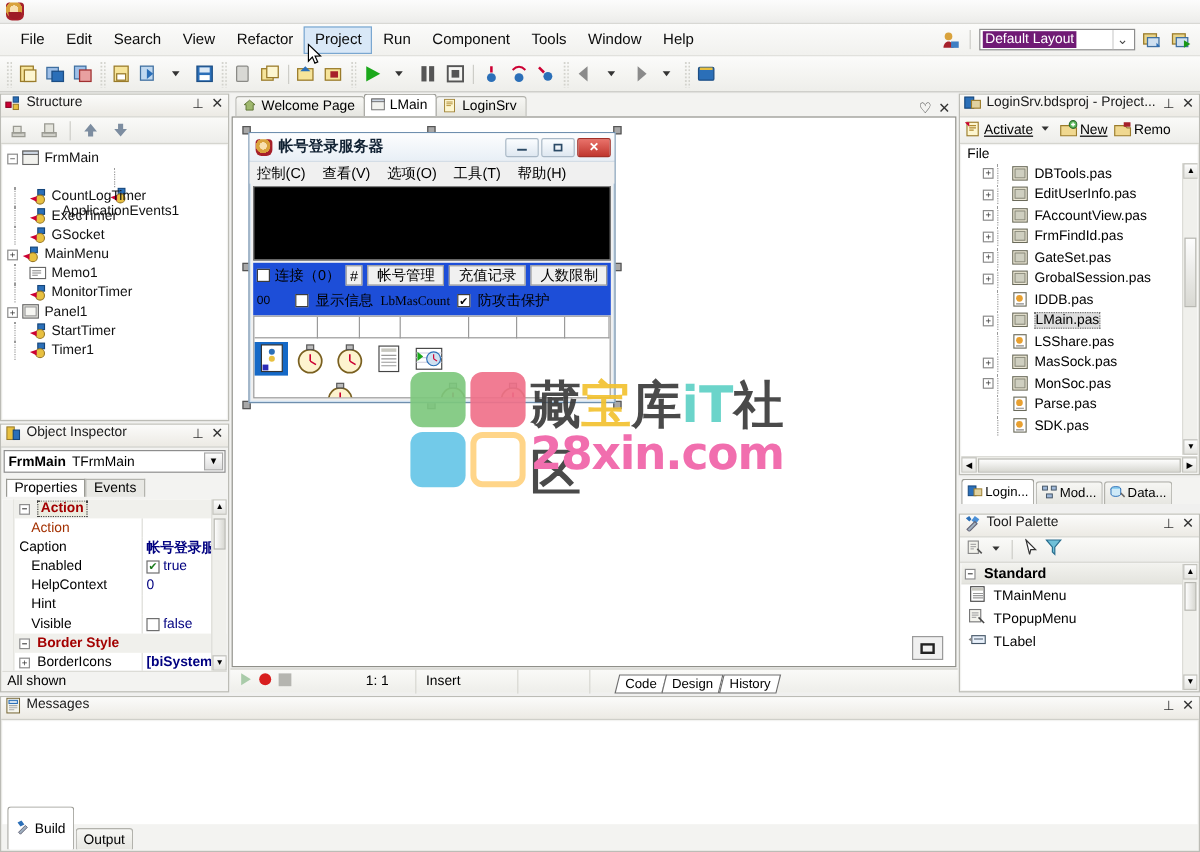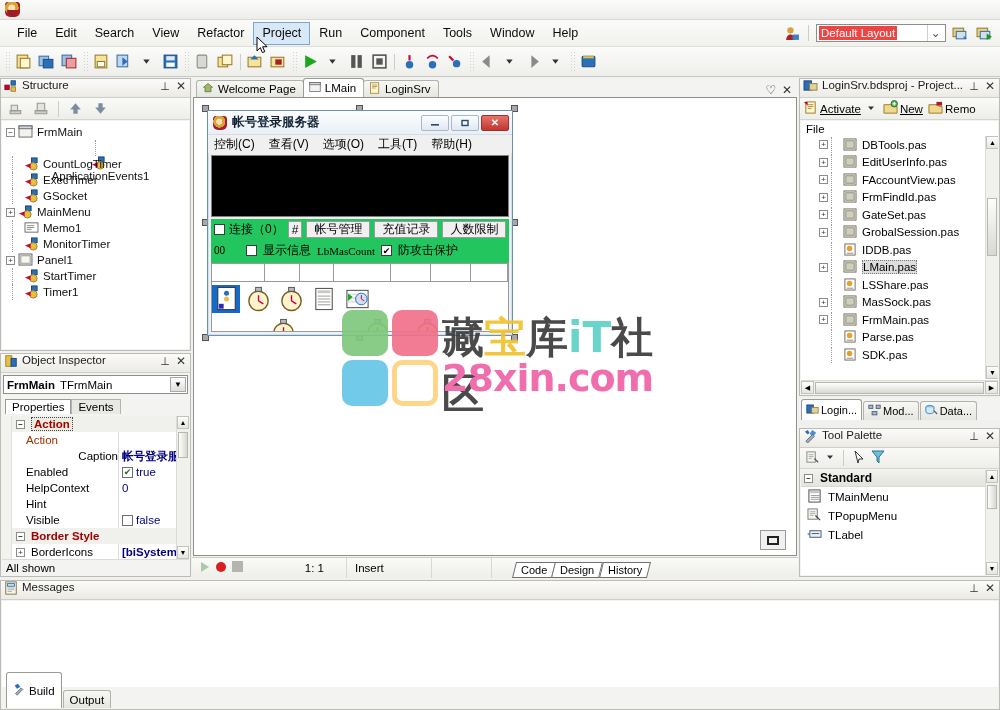--- a/index.html
+++ b/index.html
@@ -45,21 +45,21 @@
   }
   .menuitem.active {
     background: #d9e8f7; border: 1px solid #7aa7d0;
   }
   .menu-right { margin-left: auto; display:flex; align-items:center; gap:4px; padding-right:6px;}
   .layout-combo {
     width: 130px; height: 18px; border: 1px solid #8d8d8d; background: #fff;
     display: flex; align-items: center; font-size: 11.5px; position: relative;
   }
   .layout-combo .val {
-    background: #ef4444; color: #fff; padding: 1px 2px; margin-left: 2px; white-space: nowrap;
+    background: #701a75; color: #fff; padding: 1px 2px; margin-left: 2px; white-space: nowrap;
   }
   .layout-combo .arrow {
     position: absolute; right: 2px; top: 0; bottom: 0; width: 16px;
     display:flex; align-items:center; justify-content:center; color:#444;
     border-left: 1px solid #cfcfcf;
   }
   .tinybtn { width: 20px; height: 19px; display:flex; align-items:center; justify-content:center; }
   .gsep { width:1px; height:16px; background:#cdcdc8; margin:0 3px; }
 
   
@@ -181,21 +181,21 @@
   .form-icon { width:14px;height:14px;flex:none;
      background: radial-gradient(circle at 45% 40%, #f8e0b0 0 26%, #d9a23c 28% 52%, #a6202a 54% 100%);
      border-radius:3px 3px 5px 5px;}
   .wbtns { margin-left:auto; display:flex; gap:2px; padding-right:3px;}
   .wbtn { width:28px;height:16px;border:1px solid #a9b8c6;border-radius:2px;
      background:linear-gradient(to bottom,#fbfdff,#dfe8f1); display:flex;align-items:center;justify-content:center;}
   .wbtn.close { background:linear-gradient(to bottom,#e9726a,#c0372f); border-color:#a33028; color:#fff; font-size:10px; font-weight:bold;}
   .form-menu { height:18px; display:flex; align-items:center; gap:14px; padding-left:6px;
                font-size:12px; color:#000; background:#f0f0f0;}
   .memo { position:absolute; left:3px; top:44px; right:3px; height:62px; background:#000; border:1px solid #808080;}
-  .panel1 { position:absolute; left:3px; top:108px; right:3px; height:44px; background:#22c55e; }
+  .panel1 { position:absolute; left:3px; top:108px; right:3px; height:44px; background:#1d4ed8; }
   .p-row { display:flex; align-items:center; height:21px; gap:4px; padding-left:3px; font-size:12px;}
   .cb { width:11px;height:11px;border:1px solid #3c3c3c;background:#fff; display:inline-flex;
         align-items:center;justify-content:center;font-size:9px;color:#000;flex:none;}
   .pbtn { border:1px solid #9b9b9b; background:#f0f0f0; padding:1px 7px; font-size:12px; height:17px;
           display:flex;align-items:center;}
   .grid-area { position:absolute; left:3px; top:152px; right:3px; bottom:3px; background:#fff;
                border:1px solid #9a9a9a; overflow:hidden;}
   .gcols { display:flex; height:18px; border-bottom:1px solid #9a9a9a;}
   .gcol { border-right:1px solid #9a9a9a; height:18px; }
   .nonvis-row { display:flex; align-items:center; height:34px; padding-left:0px; gap:5px;}
@@ -643,21 +643,21 @@
           <span class="nm" style="display:flex;align-items:center;gap:3px;">
             <span class="exp">−</span>
             <span style="background:#ecece0;border:1px dotted #444;padding:0 2px;">Action</span>
           </span>
         </div>
         <div class="oi-row">
           <span class="nm" style="color:#a33000;padding-left:14px;">Action</span>
           <span class="vl"></span>
         </div>
         <div class="oi-row">
-          <span class="nm" style="text-align:right;">Caption</span>
+          <span class="nm" style="">Caption</span>
           <span class="vl" style="color:#000080;font-weight:bold;">帐号登录服</span>
         </div>
         <div class="oi-row">
           <span class="nm" style="padding-left:14px;">Enabled</span>
           <span class="vl">
             <span class="oi-chk">✔</span>
             <span style="color:#000080;">true</span>
           </span>
         </div>
         <div class="oi-row">
@@ -1058,21 +1058,21 @@
             </svg></span>
         <span class="nmtxt">MasSock.pas</span>
       </div>
       <div class="pm-row" style="padding-left:18px;">
         <span class="exp">+</span>
           <span class="tdots"></span>
         <span class="ticon"><svg width="14" height="13" viewBox="0 0 15 14">
               <rect x="1" y="1" width="13" height="12" fill="#f6f2e0" stroke="#6a6a5a"></rect>
               <rect x="3" y="3" width="9" height="8" fill="#cfcfc0" stroke="#8a8a7a"></rect>
             </svg></span>
-        <span class="nmtxt">FrmMain.pas</span>
+        <span class="nmtxt">MonSoc.pas</span>
       </div>
       <div class="pm-row" style="padding-left:18px;">
         <span class="exp blank"></span>
           <span class="tdots"></span>
         <span class="ticon"><svg width="14" height="13" viewBox="0 0 15 14">
               <rect x="2" y="1" width="11" height="12" fill="#fff" stroke="#6a6a5a"></rect>
               <circle cx="7" cy="6" r="3" fill="#e8a030"></circle>
               <path d="M4 11h7" stroke="#888"></path>
             </svg></span>
         <span class="nmtxt">Parse.pas</span>

